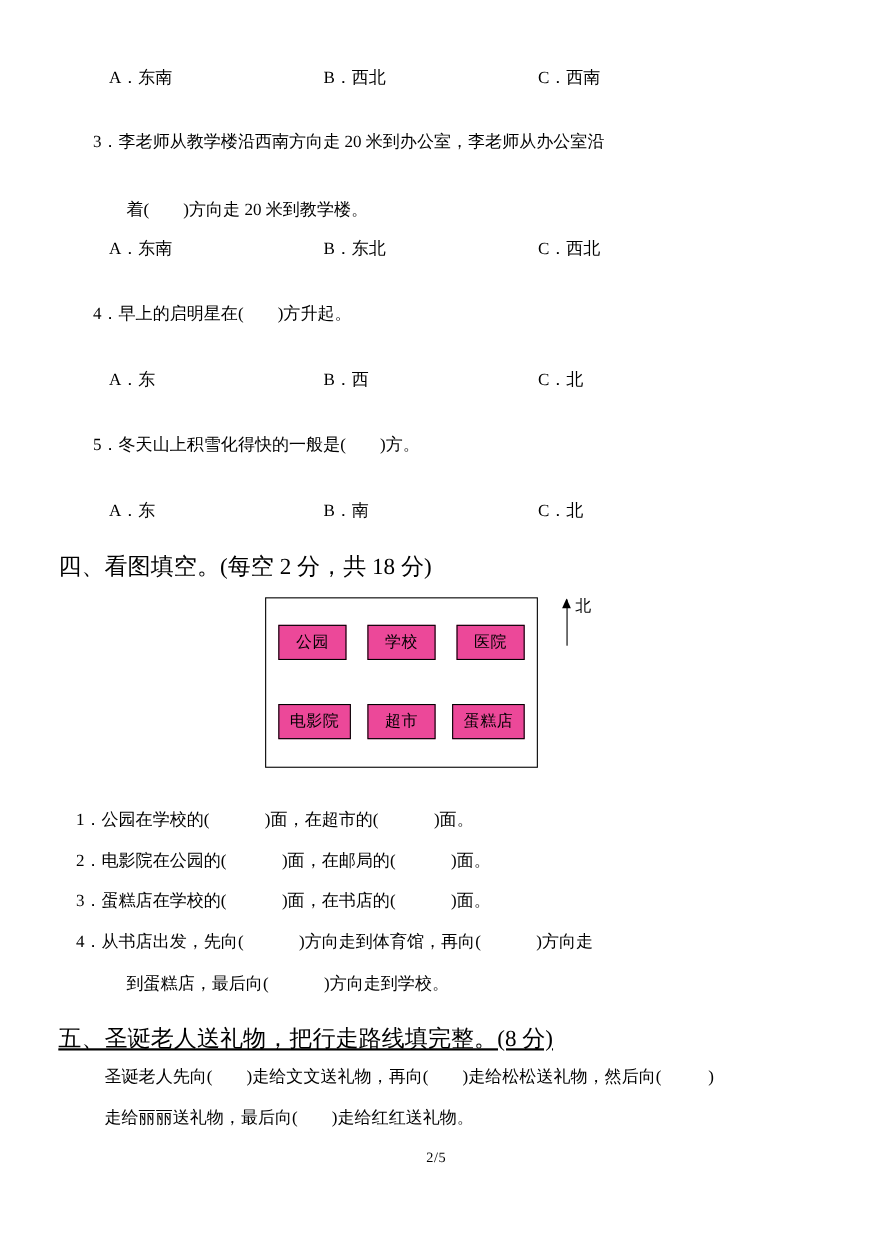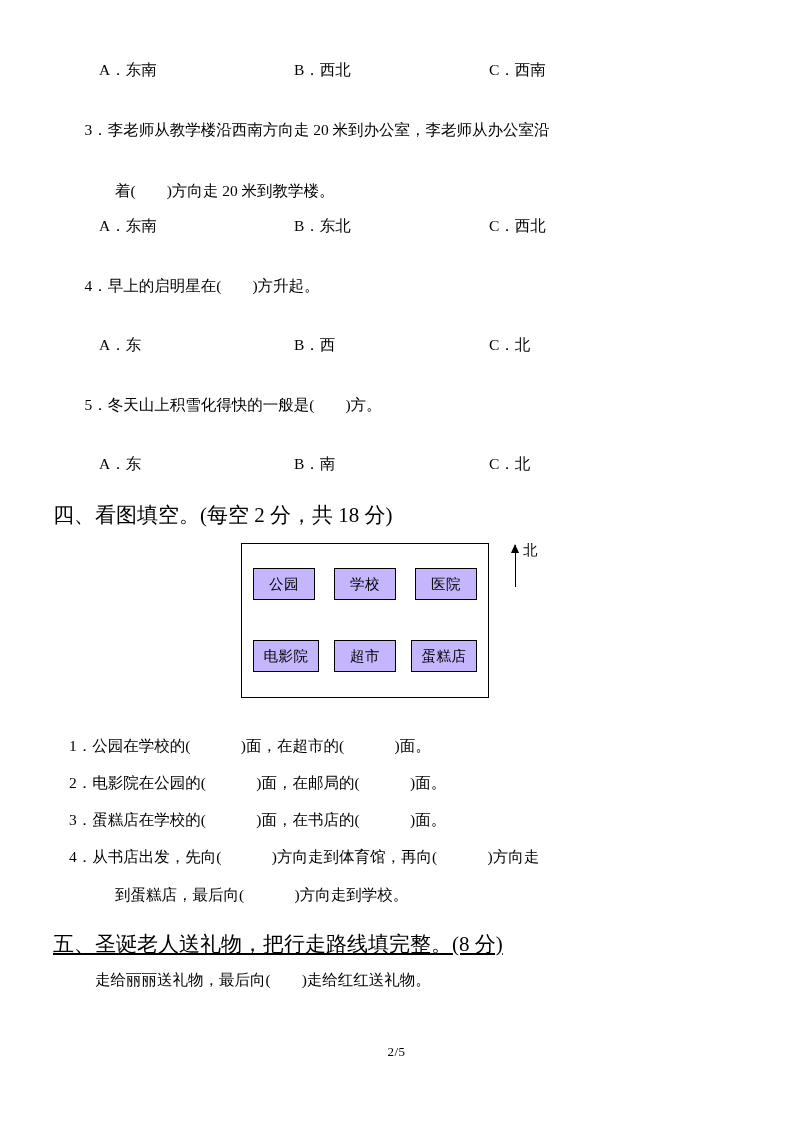--- a/index.html
+++ b/index.html
@@ -79,21 +79,21 @@
   }
   .cell {
     border: 1px solid #000;
     box-sizing: border-box;
     width: 62px;
     height: 32px;
     line-height: 30px;
     text-align: center;
     font-size: 14.5px;
     letter-spacing: 0.5px;
-    background: #c4b5fd;
+    background: #ec4899;
   }
   .cell.wide { width: 66px; }
   .north {
     position: absolute;
     left: 452px;
     top: 2px;
     width: 60px;
     height: 60px;
     font-size: 14.5px;
   }
@@ -190,18 +190,19 @@
     </div>
   </div>
 
   <div class="line indent1">1．公园在学校的(             )面，在超市的(             )面。</div>
   <div class="line indent1">2．电影院在公园的(             )面，在邮局的(             )面。</div>
   <div class="line indent1">3．蛋糕店在学校的(             )面，在书店的(             )面。</div>
   <div class="line indent1">4．从书店出发，先向(             )方向走到体育馆，再向(             )方向走</div>
   <div class="line indent3">到蛋糕店，最后向(             )方向走到学校。</div>
 
   <div class="section-head" style="margin-top:24px;text-decoration:underline;">五、圣诞老人送礼物，把行走路线填完整。(8 分)</div>
+  <div class="line indent2">圣诞老人先向(        )走给文文送礼物，再向(        )走给松松送礼物，然后向(           )</div>
   <div class="line indent2">走给丽丽送礼物，最后向(        )走给红红送礼物。</div>
 
   <div class="footer">
     <span>2/5</span>
   </div>
 </div>
 
 </body></html>

